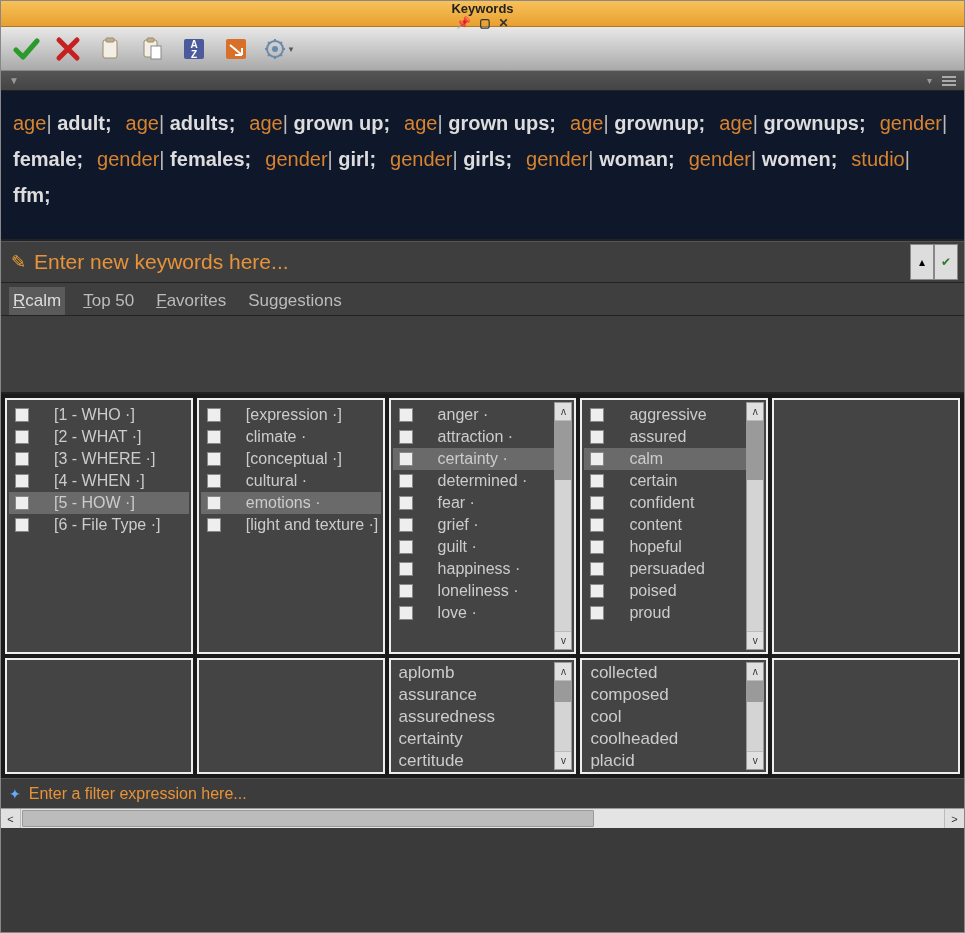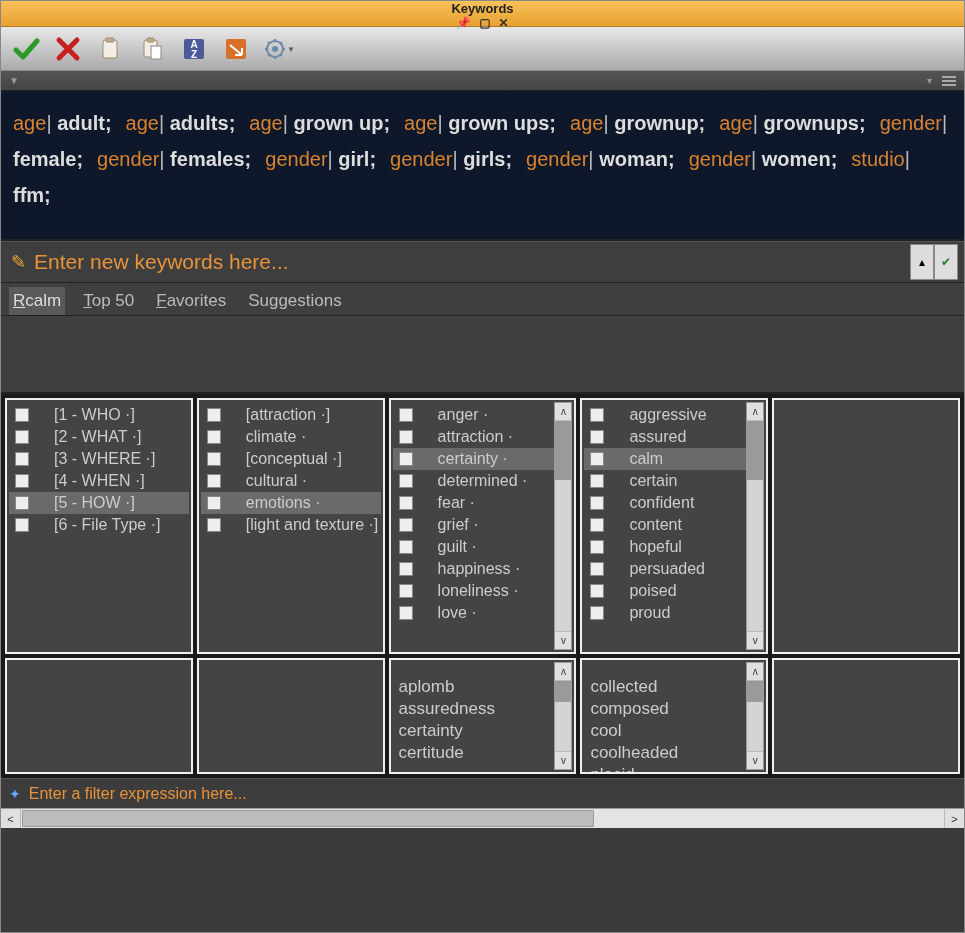--- a/index.html
+++ b/index.html
@@ -113,21 +113,21 @@
     background:#d8d8d8; display:flex; flex-direction:column;
     border:1px solid #999;
   }
   .scrbtn{ height:18px; display:flex; align-items:center; justify-content:center;
     background:#e0e0e0; font-size:10px; color:#333; cursor:pointer; border-bottom:1px solid #bbb;}
   .scrbtn.bot{ border-bottom:none; border-top:1px solid #bbb;}
   .scrtrack{ flex:1; background:#d4d4d4; position:relative;}
   .scrthumb{ position:absolute; left:0; right:0; background:#9a9a9a;}
   .grid2{ background:#1a1a1a; padding:0 4px 4px 4px; display:flex; gap:4px;}
   .col2{ background:#444; border:2px solid #eee; height:116px; flex:1; position:relative; overflow:hidden;}
-  .col2 .col-inner{padding:16px 4px;}
+  .col2 .col-inner{padding:2px 4px;}
   .li2{ font-size:17px; color:#ccc; padding:1px 4px;}
   .filterbar{
     background:#3c3c3c; height:30px; border-top:1px solid #555;
     display:flex; align-items:center; padding:0 8px;
   }
   .filter-icon{ color:#6af; margin-right:8px; font-size:14px;}
   .filter-input{
     flex:1; background:transparent; border:none; outline:none;
     color:#e8933a; font-size:16px; font-family:Liberation Sans, sans-serif;
   }
@@ -270,21 +270,21 @@
         <div class="li">
           <span class="ck"></span>
           <span>[6 - File Type ·]</span>
         </div>
       </div>
     </div>
   <div class="col">
       <div class="col-inner" id="c2">
         <div class="li">
           <span class="ck"></span>
-          <span>[attraction ·]</span>
+          <span>[expression ·]</span>
         </div>
         <div class="li">
           <span class="ck"></span>
           <span>climate ·</span>
         </div>
         <div class="li">
           <span class="ck"></span>
           <span>[conceptual ·]</span>
         </div>
         <div class="li">
@@ -411,20 +411,21 @@
 <div class="grid2">
   <div class="col2">
       <div class="col-inner"></div>
     </div>
   <div class="col2">
       <div class="col-inner"></div>
     </div>
   <div class="col2 withscroll">
     <div class="col-inner" id="s1">
         <div class="li2">aplomb</div>
+        <div class="li2">assurance</div>
         <div class="li2">assuredness</div>
         <div class="li2">certainty</div>
         <div class="li2">certitude</div>
       </div>
     <div class="scroll">
       <div class="scrbtn">ʌ</div>
       <div class="scrtrack">
           <div class="scrthumb" style="top:0;height:30%;"></div>
         </div>
       <div class="scrbtn bot">v</div>

